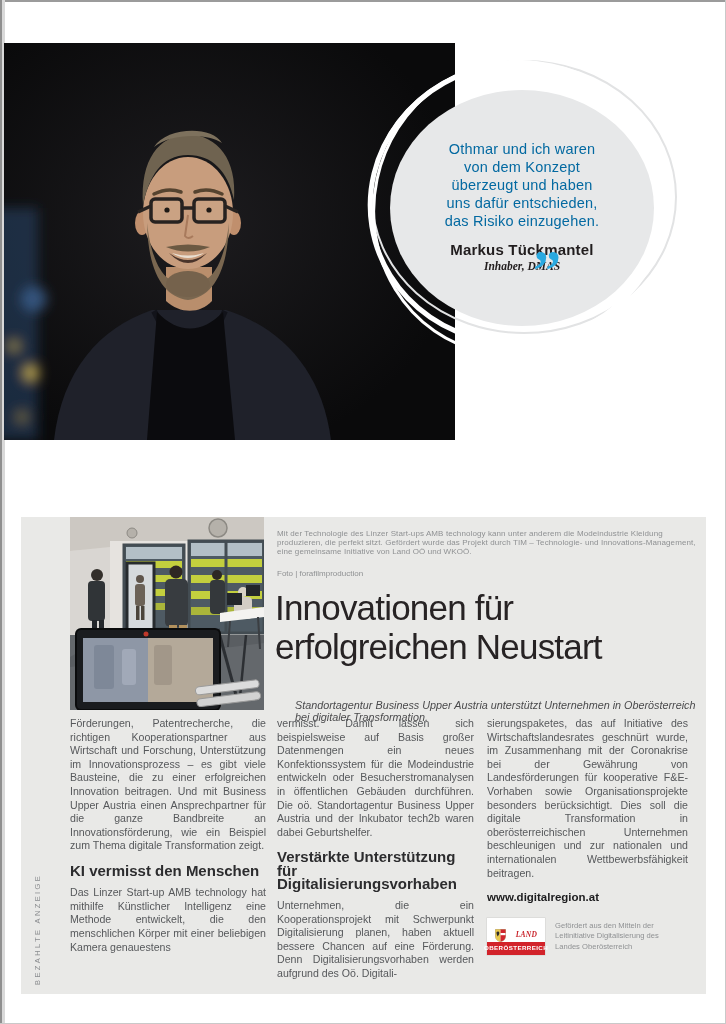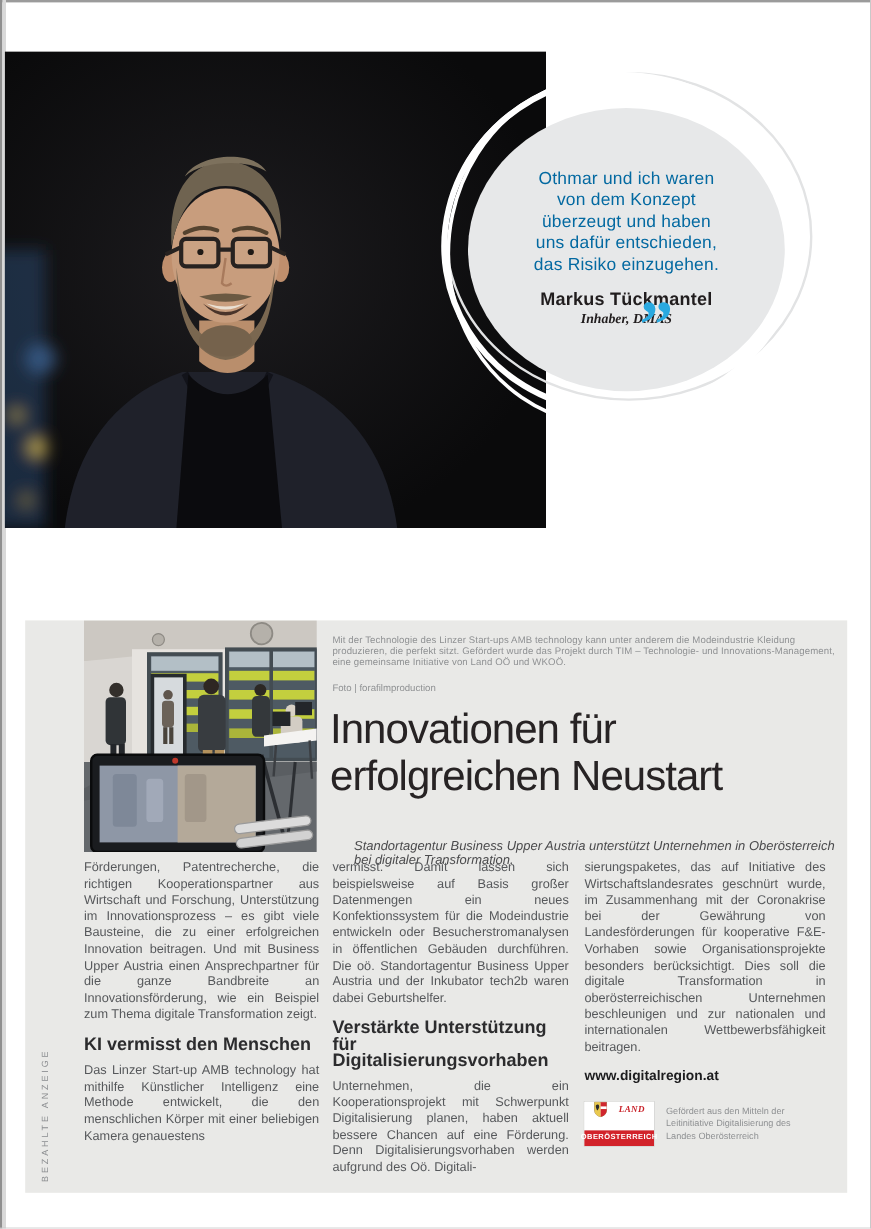--- a/index.html
+++ b/index.html
@@ -55,21 +55,21 @@
   .col h3{
     font-size:15px;line-height:13.2px;color:#2c2c2e;margin:11px 0 9px;
     text-align:left;white-space:pre-line;
   }
   .col-1{left:70px;width:196px;}
   .col-2{left:277px;width:197px;}
   .col-3{left:487px;width:201px;}
   .website{margin-top:11px;font-weight:700;font-size:11.5px;color:#1c1c1e;text-align:left;}
   .funding{margin-top:13px;display:flex;align-items:flex-start;}
   .logo{width:58px;flex:0 0 58px;box-shadow:0 0 0 .5px #d0d0ce;}
-  .logo-top{height:24px;background:#ffffff;display:flex;align-items:flex-start;justify-content:center;gap:10px;}
+  .logo-top{height:24px;background:#ffffff;display:flex;align-items:flex-end;justify-content:center;gap:10px;}
   .logo-land{font-family:"Liberation Serif",serif;font-weight:700;font-style:italic;
     font-size:7.5px;color:#c9242b;letter-spacing:.3px;}
   .logo-band{height:13px;background:#d2232a;color:#ffffff;font-size:6.2px;letter-spacing:.4px;
     display:flex;align-items:center;justify-content:center;font-weight:700;}
   .funding-note{margin-left:10px;font-size:7.6px;line-height:10.4px;color:#8f9193;
     text-align:left;padding-top:3px;width:122px;}
   .side-label{
     position:absolute;left:33px;top:863px;height:122px;
     writing-mode:vertical-rl;transform:rotate(180deg);
     font-size:7.5px;letter-spacing:2.4px;color:#8b8d90;

